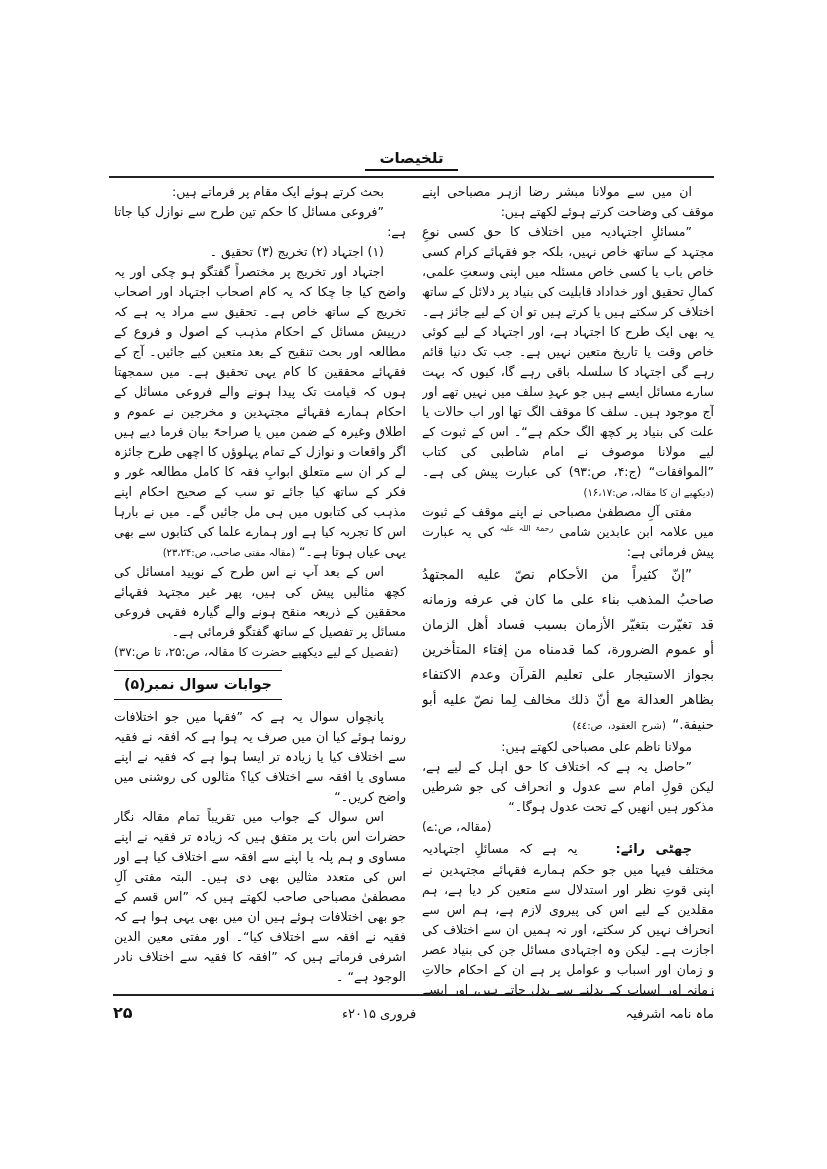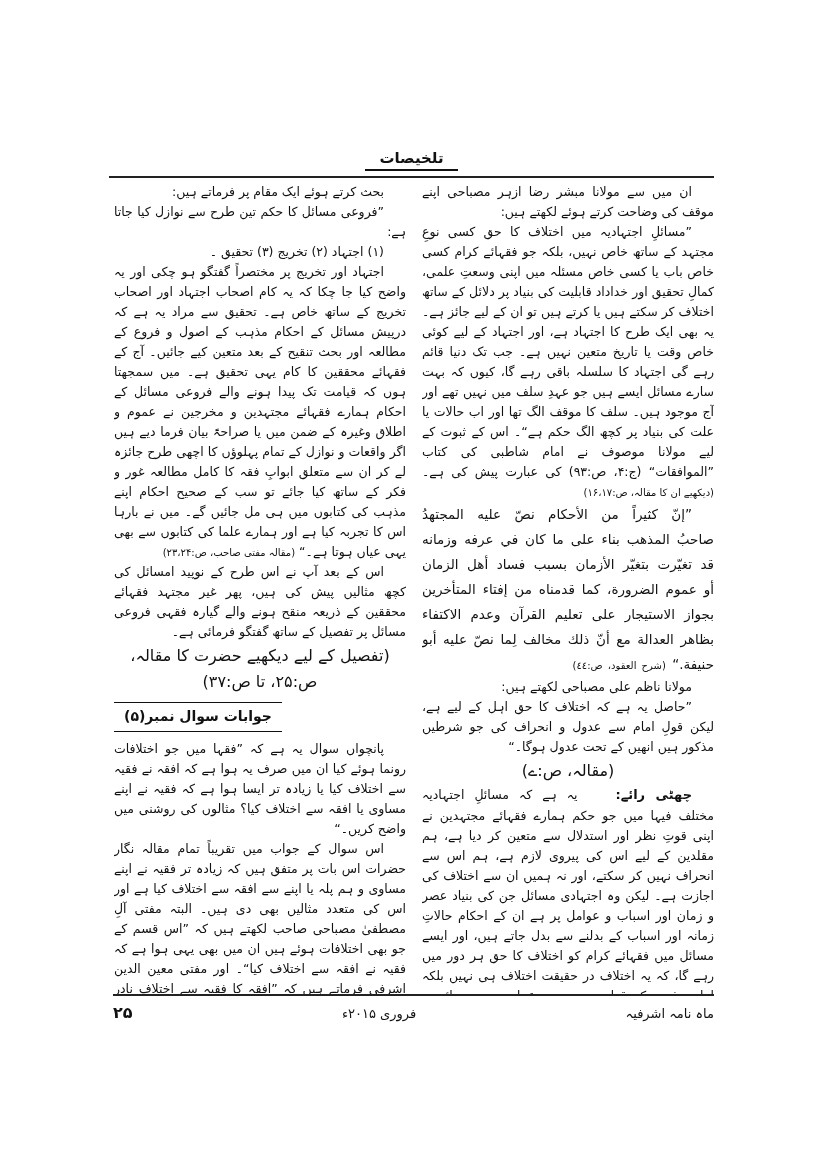--- a/index.html
+++ b/index.html
@@ -65,22 +65,22 @@
     font-size: 13.5px;
     line-height: 1.85;
     word-spacing: 2px;
     text-indent: 22px;
   }
   .ref {
     font-size: 10px;
     white-space: nowrap;
   }
   .ref-line {
-    font-size: 16px;
-    text-align: center;
+    font-size: 12px;
+    text-align: left;
     text-indent: 0;
     margin: 1px 0 2px 0;
   }
   .section-heading {
     text-align: left;
     margin: 8px 0 7px 0;
   }
   .section-heading .heading-text {
     display: inline-block;
     font-weight: bold;
@@ -115,20 +115,21 @@
       <span class="head-word">تلخیصات</span>
     </div>
     <div class="head-rule"></div>
   </div>
 
   <div class="columns">
 
     <div class="col">
       <p class="para">ان میں سے مولانا مبشر رضا ازہر مصباحی اپنے موقف کی وضاحت کرتے ہوئے لکھتے ہیں:</p>
       <p class="para"><span>”مسائلِ اجتہادیہ میں اختلاف کا حق کسی نوعِ مجتہد کے ساتھ خاص نہیں، بلکہ جو فقہائے کرام کسی خاص باب یا کسی خاص مسئلہ میں اپنی وسعتِ علمی، کمالِ تحقیق اور خداداد قابلیت کی بنیاد پر دلائل کے ساتھ اختلاف کر سکتے ہیں یا کرتے ہیں تو ان کے لیے جائز ہے۔ یہ بھی ایک طرح کا اجتہاد ہے، اور اجتہاد کے لیے کوئی خاص وقت یا تاریخ متعین نہیں ہے۔ جب تک دنیا قائم رہے گی اجتہاد کا سلسلہ باقی رہے گا، کیوں کہ بہت سارے مسائل ایسے ہیں جو عہدِ سلف میں نہیں تھے اور آج موجود ہیں۔ سلف کا موقف الگ تھا اور اب حالات یا علت کی بنیاد پر کچھ الگ حکم ہے“۔ اس کے ثبوت کے لیے مولانا موصوف نے امام شاطبی کی کتاب ”الموافقات“ (ج:۴، ص:۹۳) کی عبارت پیش کی ہے۔</span> <span class="ref">(دیکھیے ان کا مقالہ، ص:۱۶،۱۷)</span></p>
+      <p class="para"><span>مفتی آلِ مصطفیٰ مصباحی نے اپنے موقف کے ثبوت میں علامہ ابن عابدین شامی</span> <span class="honorific">رحمۃ اللہ علیہ</span> <span>کی یہ عبارت پیش فرمائی ہے:</span></p>
       <p class="arabic-quote"><span>”إنّ كثيراً من الأحكام نصّ عليه المجتهدُ صاحبُ المذهب بناء على ما كان في عرفه وزمانه قد تغيّرت بتغيّر الأزمان بسبب فساد أهل الزمان أو عموم الضرورة، كما قدمناه من إفتاء المتأخرين بجواز الاستيجار على تعليم القرآن وعدم الاكتفاء بظاهر العدالة مع أنّ ذلك مخالف لِما نصّ عليه أبو حنيفة.“</span> <span class="ref">(شرح العقود، ص:٤٤)</span></p>
       <p class="para">مولانا ناظم علی مصباحی لکھتے ہیں:</p>
       <p class="para">”حاصل یہ ہے کہ اختلاف کا حق اہل کے لیے ہے، لیکن قولِ امام سے عدول و انحراف کی جو شرطیں مذکور ہیں انھیں کے تحت عدول ہوگا۔“</p>
       <p class="ref-line">(مقالہ، ص:ے)</p>
       <p class="para"><span class="lead-bold">چھٹی رائے:</span><span> یہ ہے کہ مسائلِ اجتہادیہ مختلف فیہا میں جو حکم ہمارے فقہائے مجتہدین نے اپنی قوتِ نظر اور استدلال سے متعین کر دیا ہے، ہم مقلدین کے لیے اس کی پیروی لازم ہے، ہم اس سے انحراف نہیں کر سکتے، اور نہ ہمیں ان سے اختلاف کی اجازت ہے۔ لیکن وہ اجتہادی مسائل جن کی بنیاد عصر و زمان اور اسباب و عوامل پر ہے ان کے احکام حالاتِ زمانہ اور اسباب کے بدلنے سے بدل جاتے ہیں، اور ایسے مسائل میں فقہائے کرام کو اختلاف کا حق ہر دور میں رہے گا، کہ یہ اختلاف در حقیقت اختلاف ہی نہیں بلکہ امام مذہب کے قولِ ضروری پر عمل ہے۔ یہ رائے نو علمائے کرام کی ہے ۔</span></p>
 
     </div>
 
     <div class="col">
       <p class="para">بحث کرتے ہوئے ایک مقام پر فرماتے ہیں:</p>

